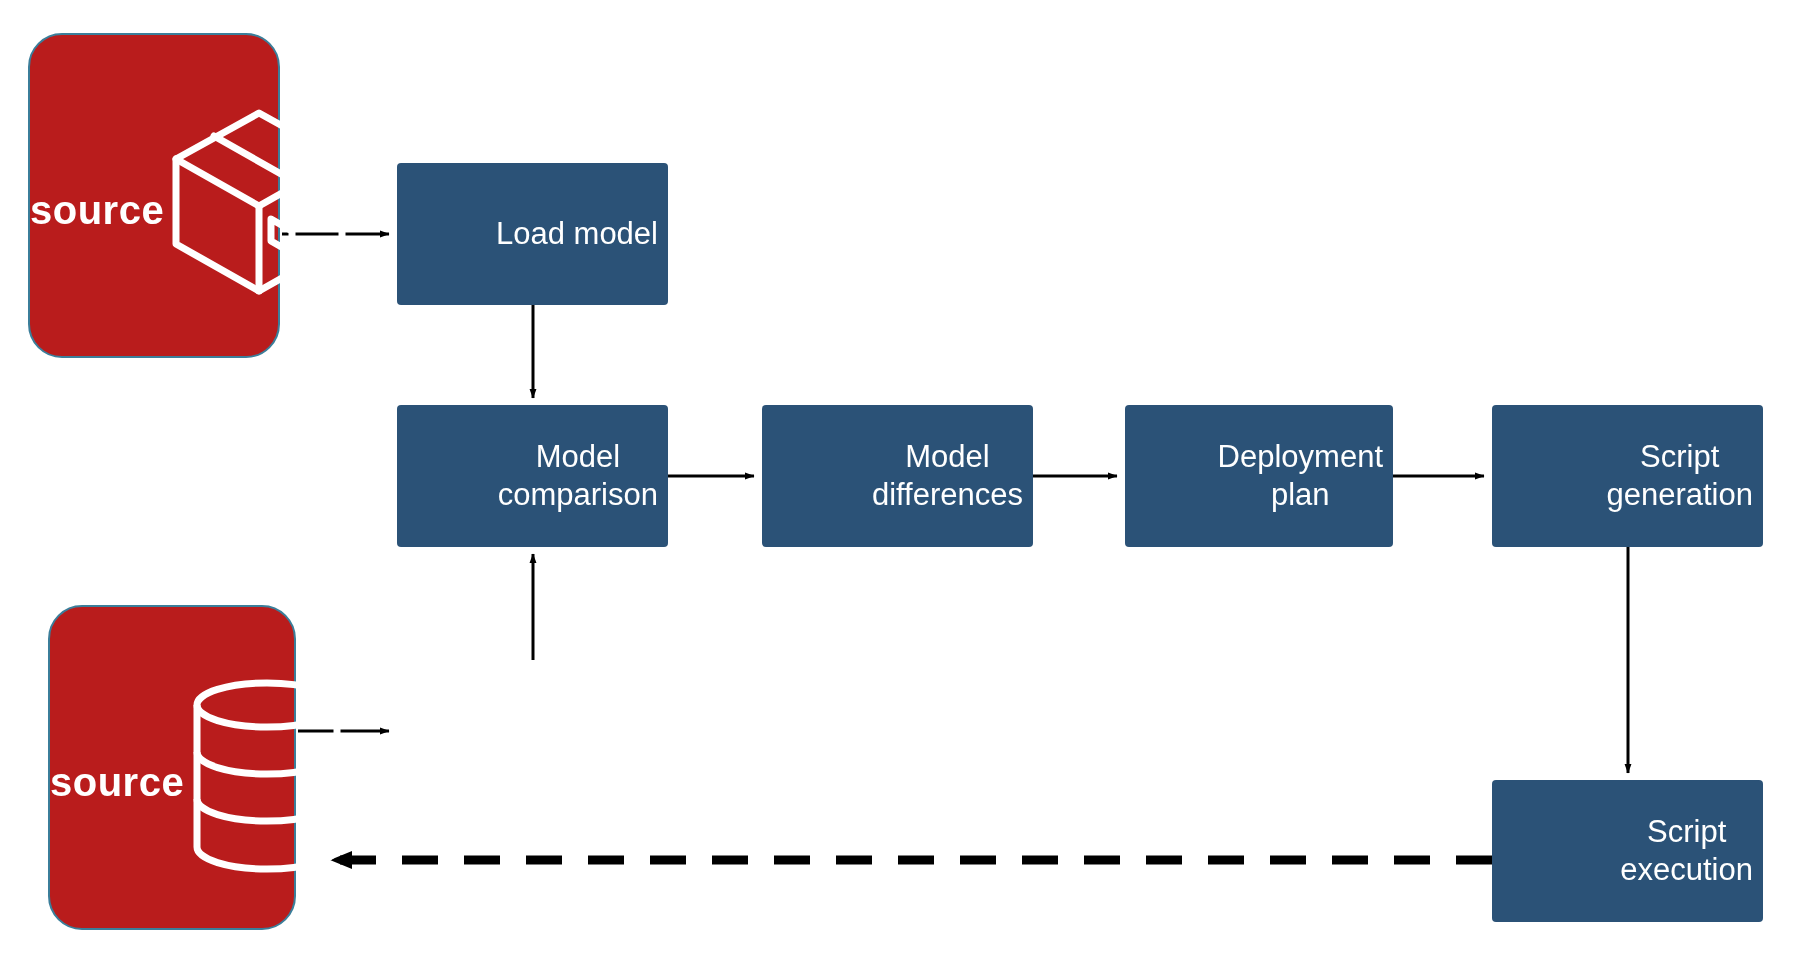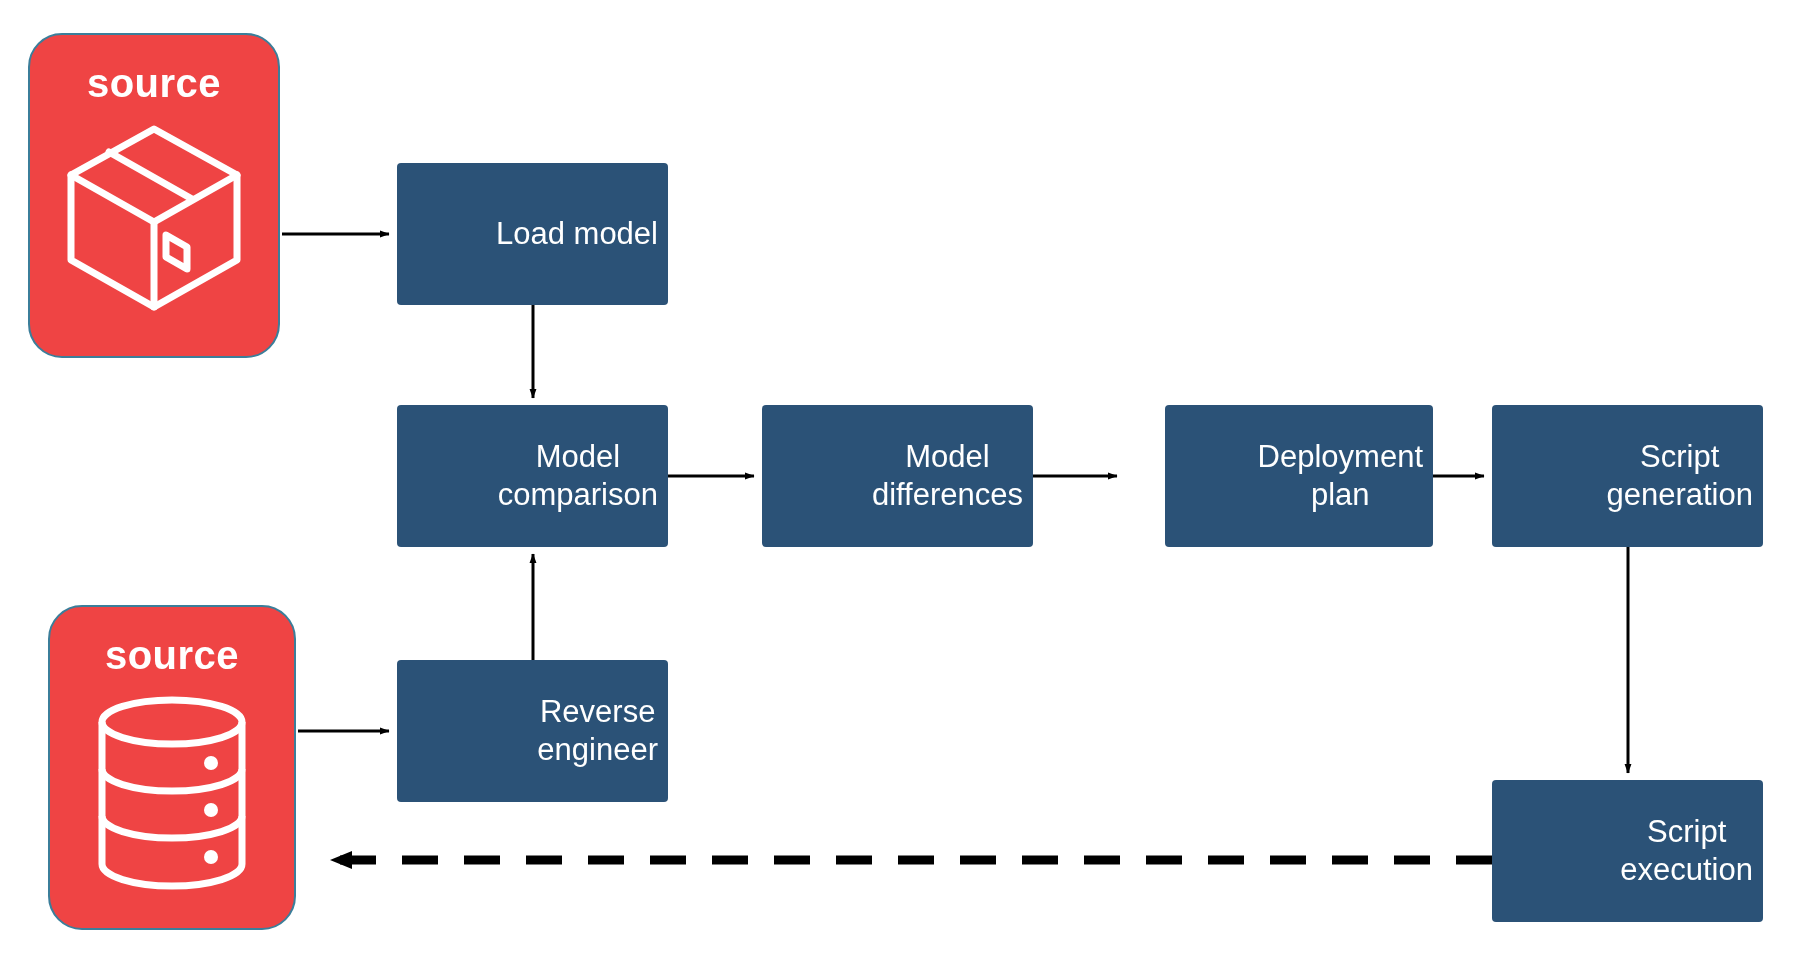--- a/index.html
+++ b/index.html
@@ -19,26 +19,26 @@
   }
   svg.layer {
     position: absolute;
     top: 0;
     left: 0;
     width: 1800px;
     height: 959px;
   }
   .endpoint-card {
     position: absolute;
-    background: #ef4444;
+    background: #b91c1c;
     border: 2px solid #3b7e9a;
     border-radius: 34px;
     box-sizing: border-box;
     display: flex;
-    flex-direction: column;
+    flex-direction: row;
     align-items: center;
   }
   .endpoint-title {
     color: #ffffff;
     font-weight: bold;
     font-size: 40px;
     letter-spacing: 0.5px;
     line-height: 1;
     margin-top: 28px;
   }
@@ -141,33 +141,29 @@
   <div class="process-box" style="left:397px; top:405px; width:271px; height:142px;">
     <span class="process-label">Model
 comparison</span>
   </div>
 
   <div class="process-box" style="left:762px; top:405px; width:271px; height:142px;">
     <span class="process-label">Model
 differences</span>
   </div>
 
-  <div class="process-box" style="left:1125px; top:405px; width:268px; height:142px;margin-left:40px;">
+  <div class="process-box" style="left:1125px; top:405px; width:268px; height:142px;">
     <span class="process-label">Deployment
 plan</span>
   </div>
 
   <div class="process-box" style="left:1492px; top:405px; width:271px; height:142px;">
     <span class="process-label">Script
 generation</span>
   </div>
 
-  <div class="process-box" style="left:397px; top:660px; width:271px; height:142px;">
-    <span class="process-label">Reverse
-engineer</span>
-  </div>
 
   <div class="process-box" style="left:1492px; top:780px; width:271px; height:142px;">
     <span class="process-label">Script
 execution</span>
   </div>
 
 </div>
 
 </body></html>

